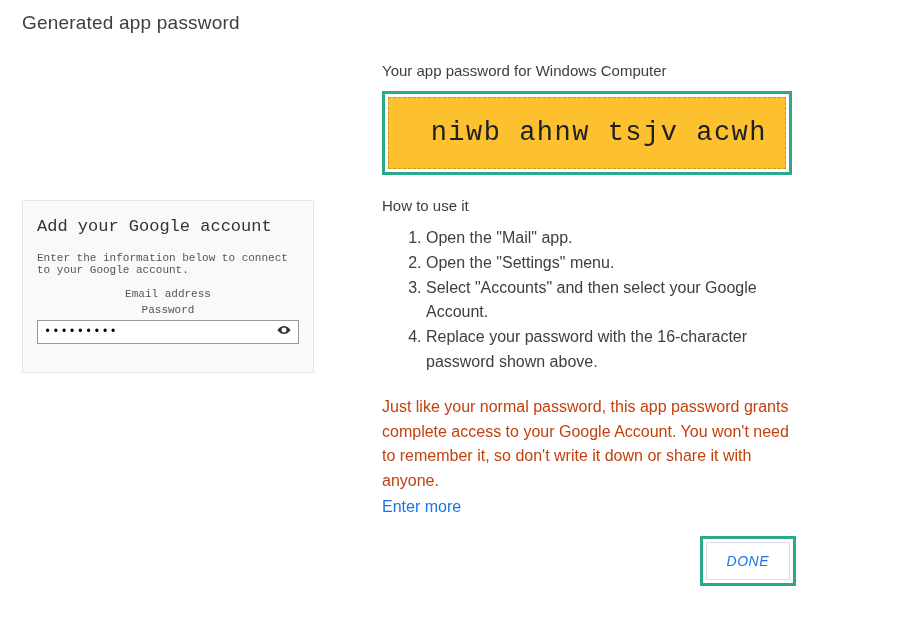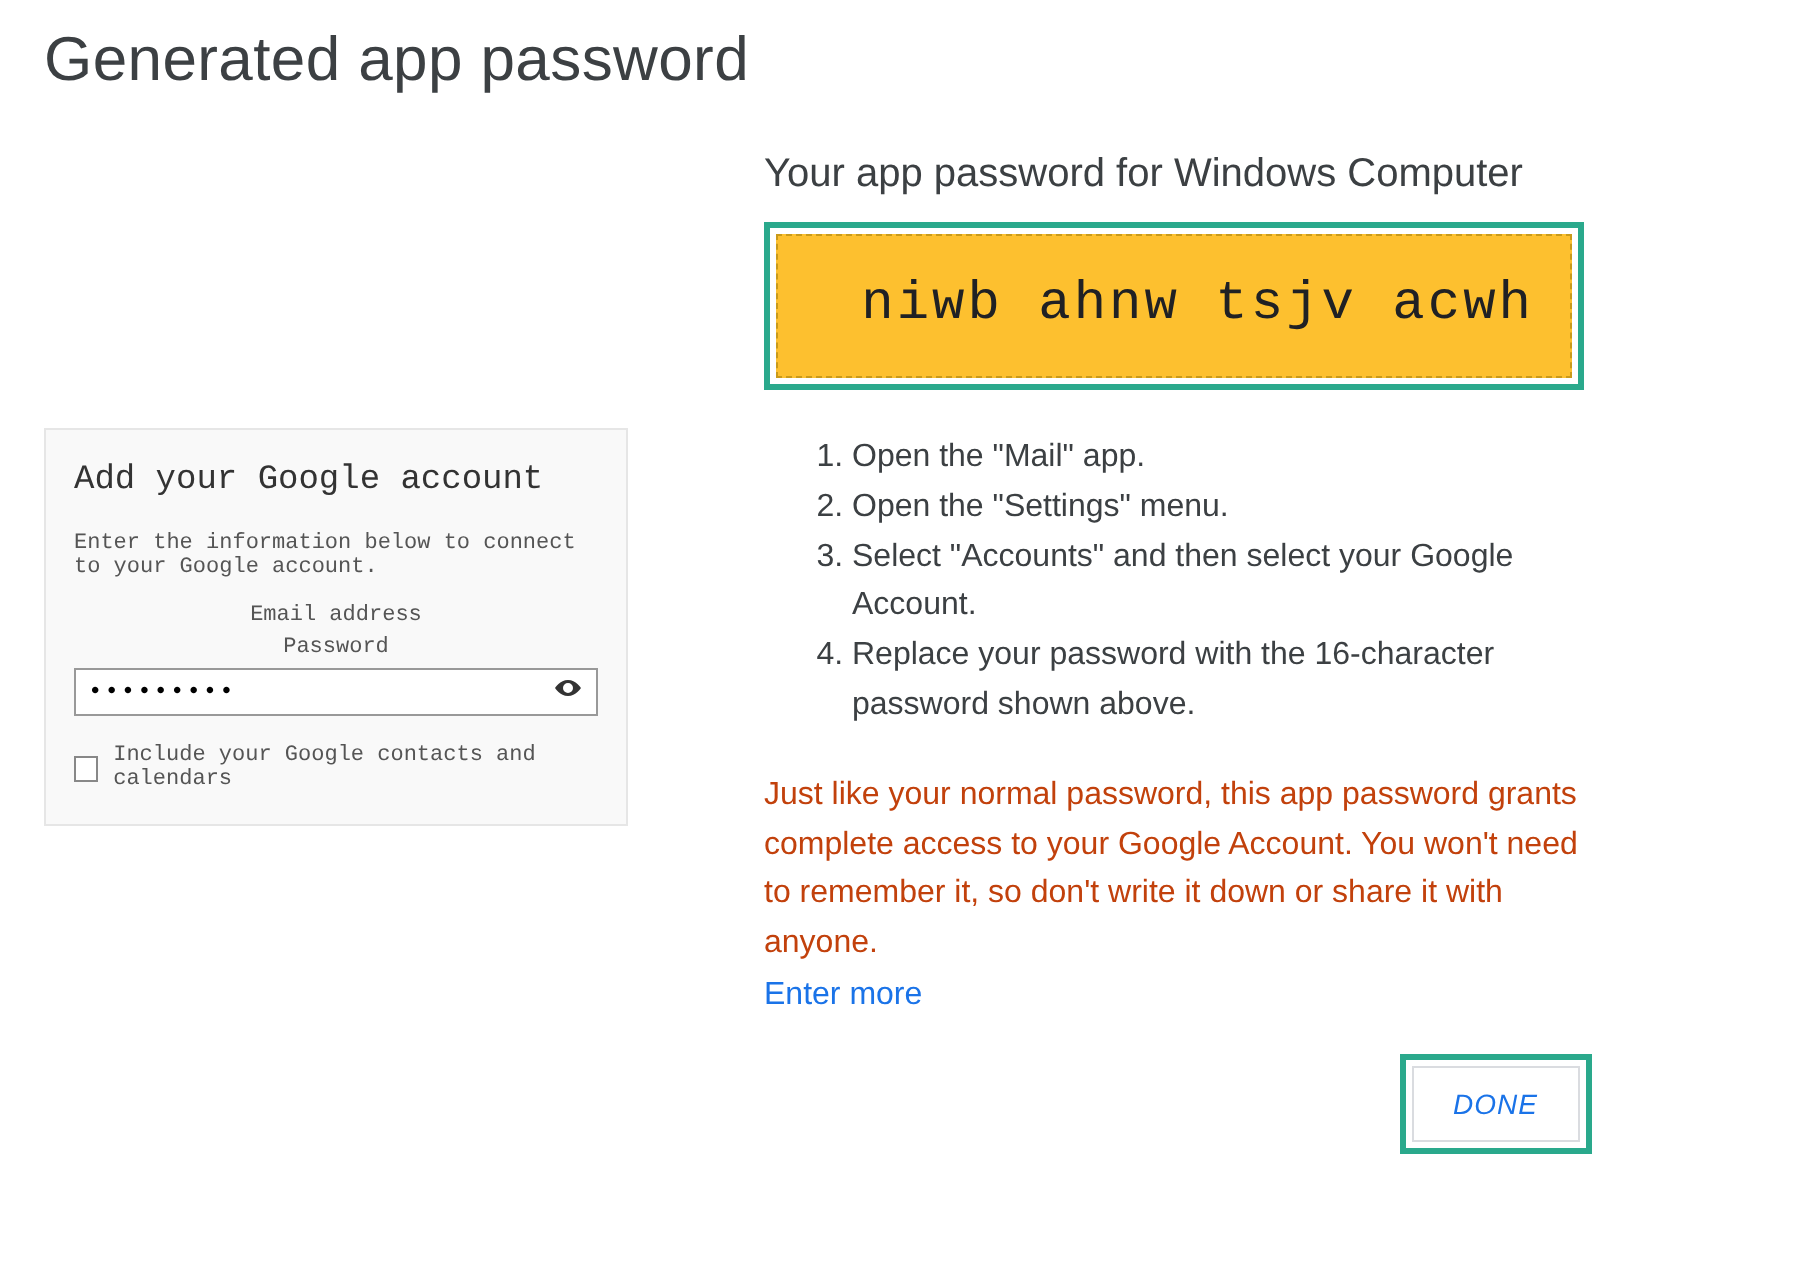--- a/index.html
+++ b/index.html
@@ -9,21 +9,21 @@
     }
     body {
       font-family: Arial, Helvetica, sans-serif;
       background: #fff;
       width: 907px;
       height: 636px;
       padding: 12px 22px;
       color: #3c4043;
     }
     .page-title {
-      font-size: 31px;
+      font-size: 19px;
       font-weight: 500;
       color: #3c4043;
       margin-bottom: 28px;
       letter-spacing: 0.2px;
     }
     .content {
       display: flex;
       gap: 68px;
     }
     .left-col {
@@ -97,21 +97,21 @@
       width: 13px;
       height: 13px;
       border: 1px solid #888;
       background: #fff;
     }
     .checkbox-label {
       font-size: 11px;
       color: #555;
     }
     .right-label {
-      font-size: 20px;
+      font-size: 15px;
       color: #3c4043;
       margin-bottom: 12px;
     }
     .password-box-wrap {
       border: 3px solid #2aa98c;
       padding: 3px;
       margin-bottom: 22px;
       width: 410px;
     }
     .password-box {
@@ -191,34 +191,31 @@
       <div class="password-wrap">
         <input type="text" class="text-input password-input" value="•••••••••" style="">
         <span class="eye-icon">
           <svg width="14" height="10" viewBox="0 0 14 10">
               <path d="M7 0 C3 0 0.5 4 0.5 4 s2.5 4 6.5 4 6.5-4 6.5-4 S11 0 7 0z M7 6.5 A2.5 2.5 0 1 1 7 1.5 A2.5 2.5 0 1 1 7 6.5z" fill="#333"></path>
               <circle cx="7" cy="4" r="1.1" fill="#fff"></circle>
             </svg>
         </span>
       </div>
 
-      <div class="checkbox-row">
-        <div class="checkbox"></div>
-        <span class="checkbox-label">Include your Google contacts and calendars</span>
-      </div>
     </div>
   </div>
 
   <div class="right-col">
     <div class="right-label">Your app password for Windows Computer</div>
 
     <div class="password-box-wrap">
       <div class="password-box">niwb ahnw tsjv acwh</div>
     </div>
 
+    <div class="how-title">How to use it</div>
 
     <ol class="steps">
       <li>Open the "Mail" app.</li>
       <li>Open the "Settings" menu.</li>
       <li>Select "Accounts" and then select your Google Account.</li>
       <li>Replace your password with the 16-character password shown above.</li>
     </ol>
 
     <div class="footer-text">Just like your normal password, this app password grants complete access to your Google Account. You won't need to remember it, so don't write it down or share it with anyone.</div>
     <a class="learn-more">Enter more</a>

